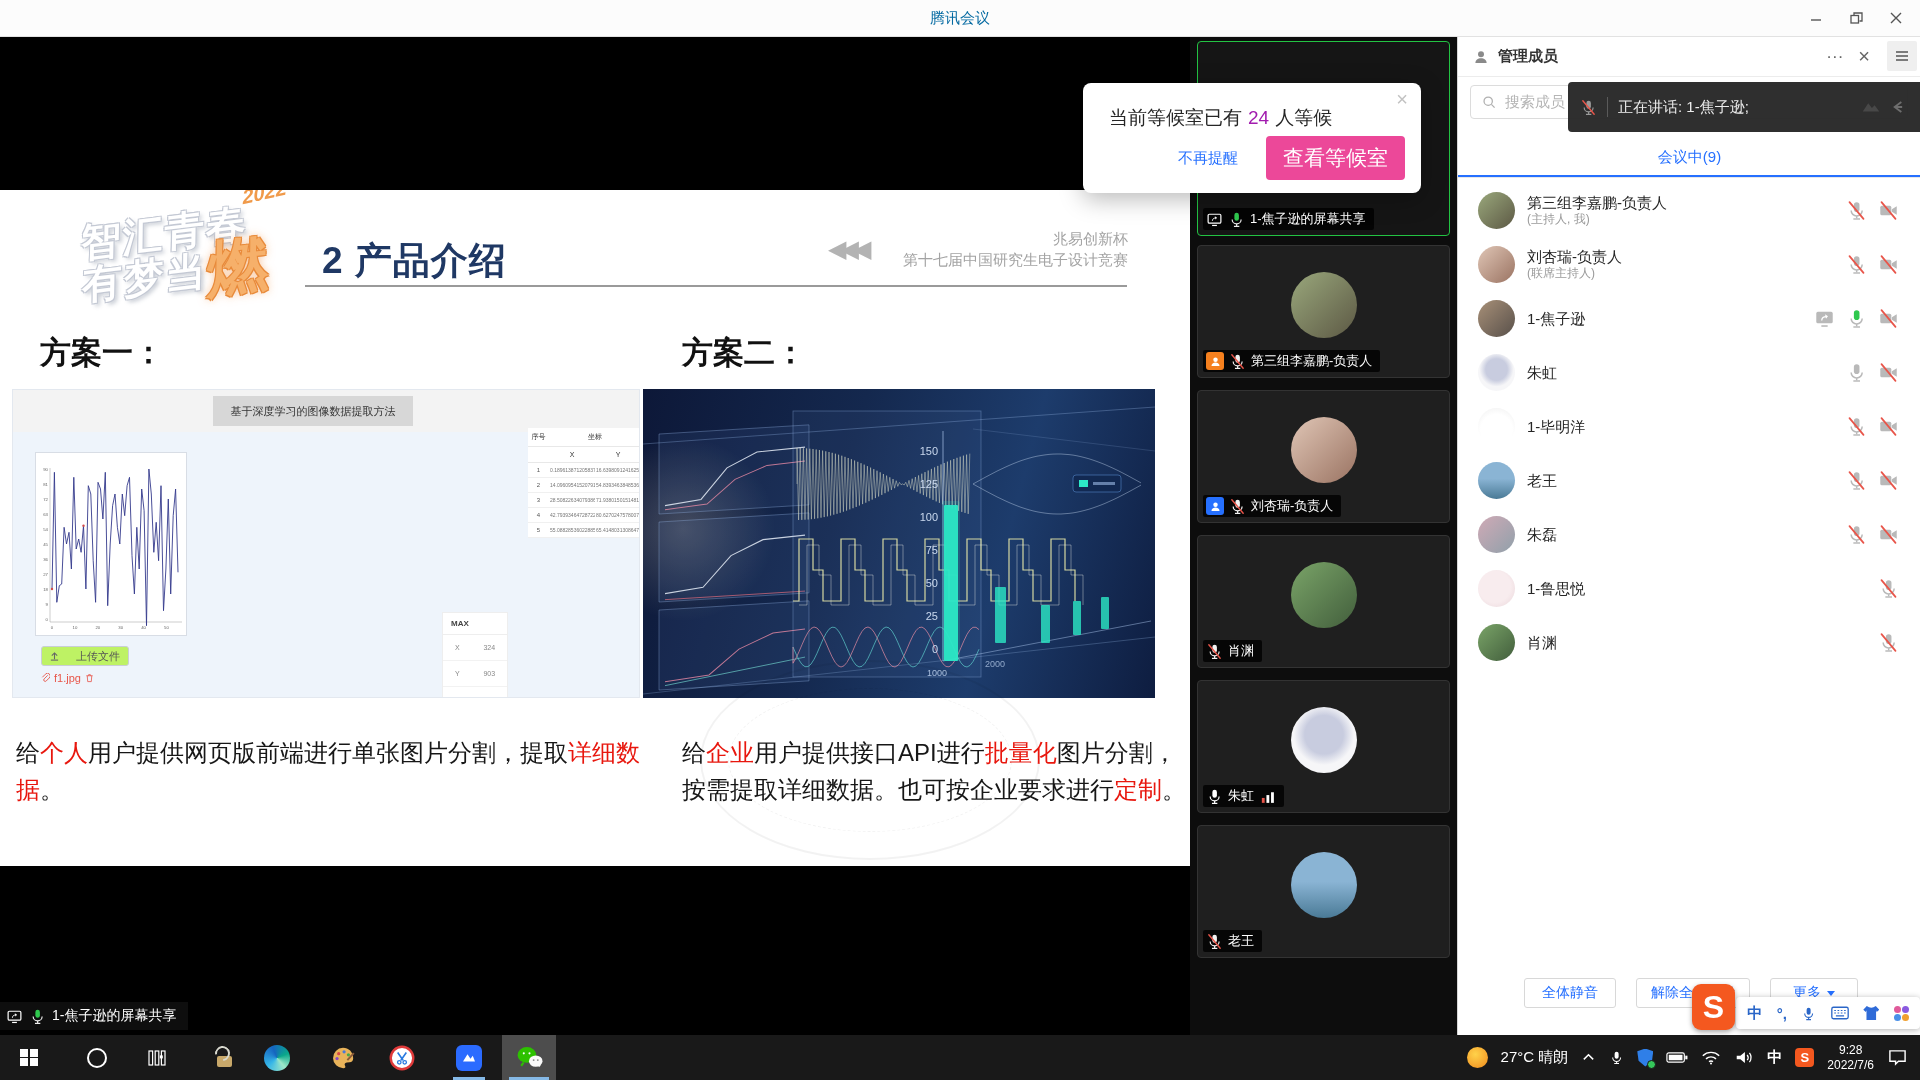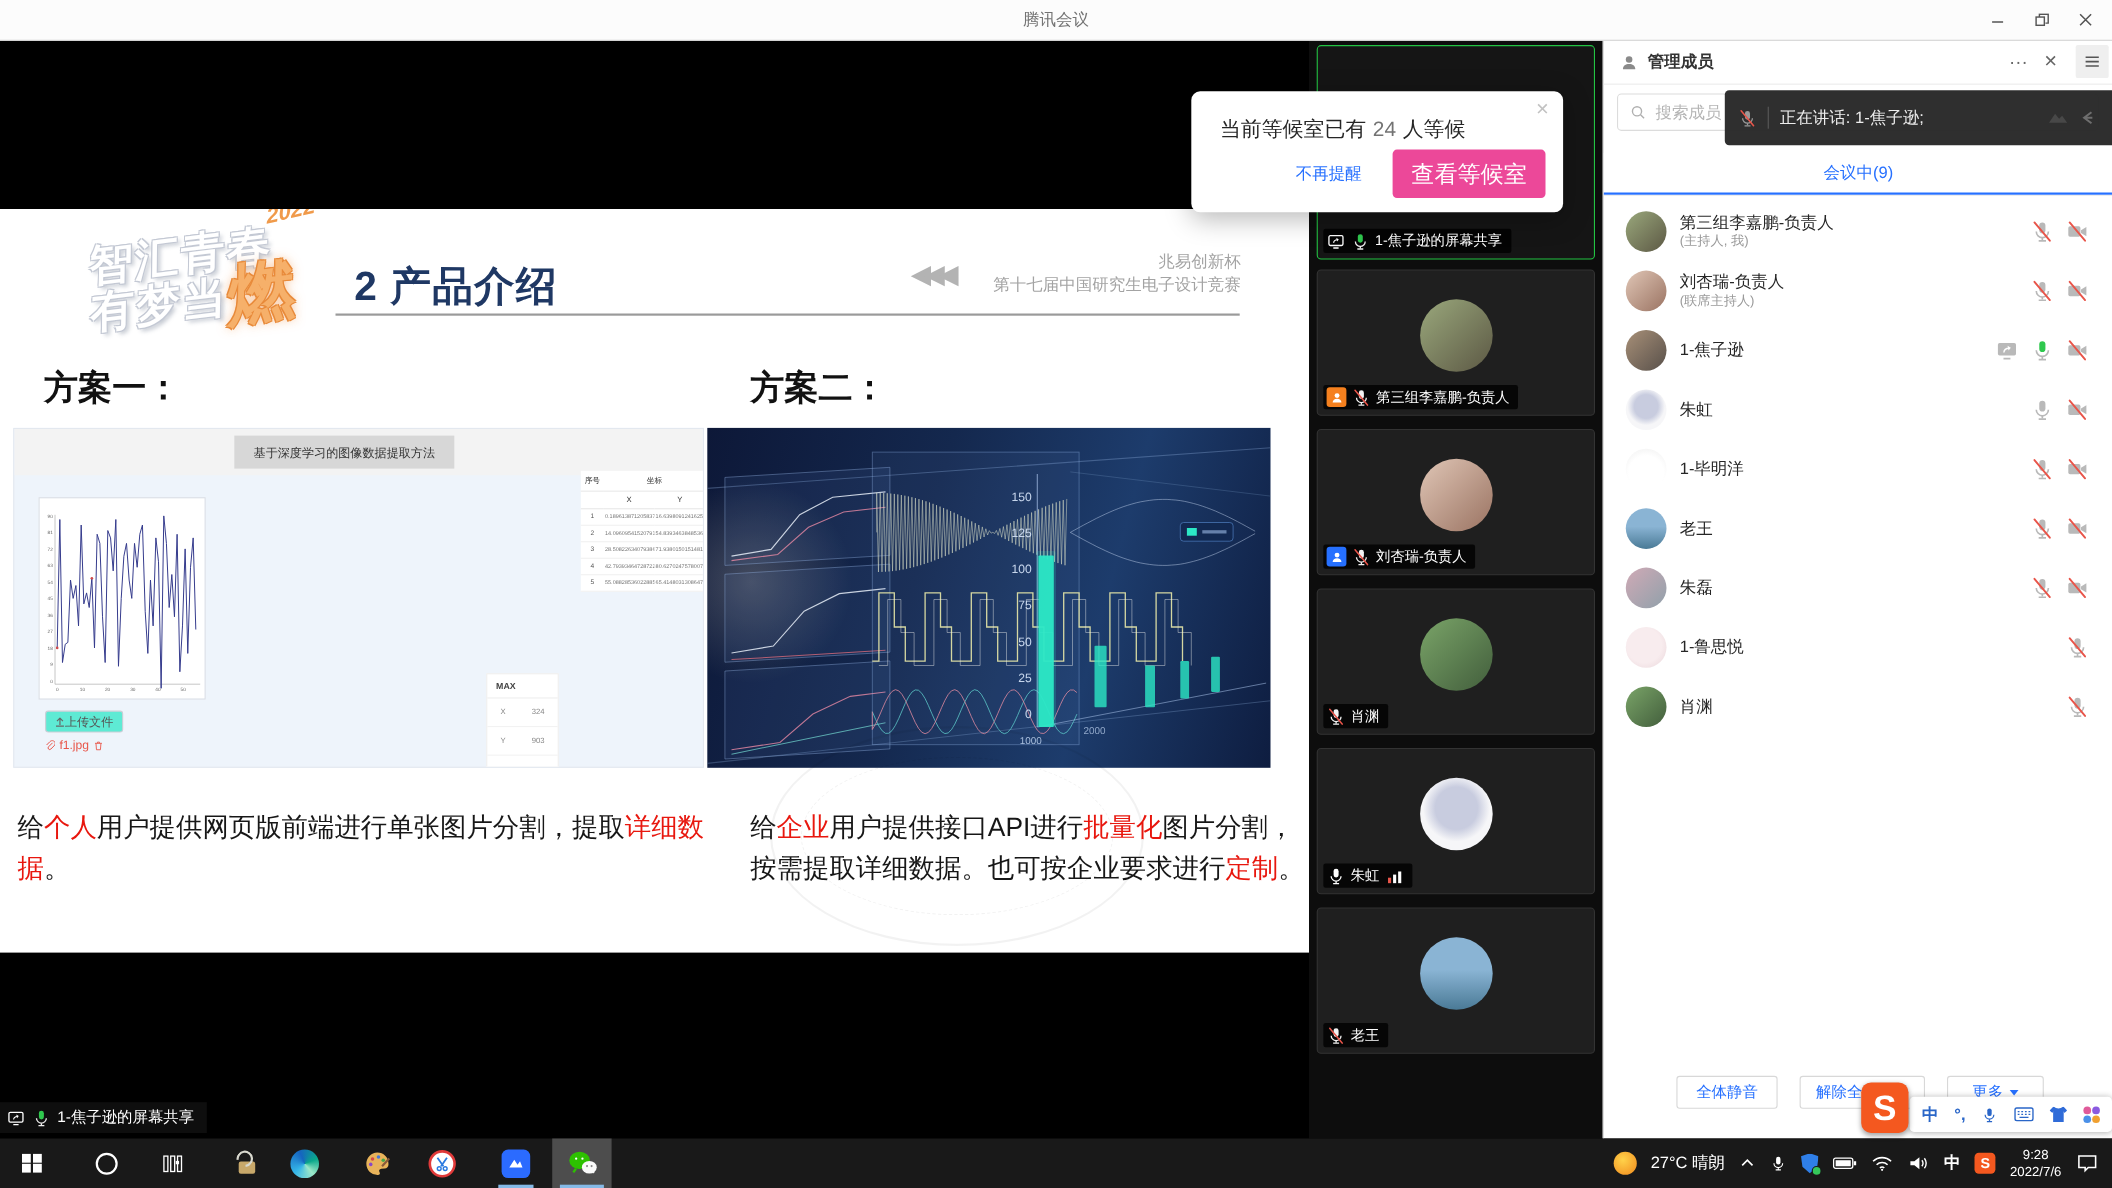--- a/index.html
+++ b/index.html
@@ -2,21 +2,21 @@
 <html><head>
 <meta charset="utf-8">
 <style>
   *{margin:0;padding:0;box-sizing:border-box}
   html,body{width:1920px;height:1080px;overflow:hidden}
   body{position:relative;background:#000;font-family:"Liberation Sans","DejaVu Sans",sans-serif;-webkit-font-smoothing:antialiased}
   svg{display:block}
 
   
   #titlebar{position:absolute;left:0;top:0;width:1920px;height:37px;background:#fcfcfc;border-bottom:1px solid #e2e2e2;z-index:80}
-  .tb-title{position:absolute;left:0;right:0;top:0;height:36px;display:flex;align-items:center;justify-content:center;font-size:15px;color:#737373}
+  .tb-title{position:absolute;left:0;right:0;top:0;height:36px;display:flex;align-items:center;justify-content:center;font-size:15px;color:#0369a1}
   .win-controls{position:absolute;right:4px;top:0;height:36px;display:flex;align-items:center}
   .wc{width:40px;height:36px;display:flex;align-items:center;justify-content:center}
 
   
   #share{position:absolute;left:0;top:37px;width:1190px;height:998px;background:#000;z-index:1}
   #slide{position:absolute;left:0;top:190px;width:1190px;height:676px;background:#fff;overflow:hidden;z-index:2}
   .slide-logo{position:absolute;left:14px;top:22px;width:300px;transform:rotate(-7deg) skewX(-8deg);text-align:center}
   .logo-l1,.logo-l2{font-weight:800;font-size:40px;line-height:42px;color:#fff;letter-spacing:2px;
     text-shadow:-1px -1px 0 #c4c9d4,1px -1px 0 #c4c9d4,-1px 1px 0 #c4c9d4,1px 1px 0 #c4c9d4,3px 3px 4px rgba(120,130,150,.45)}
   .logo-l2{margin-left:26px}
@@ -35,21 +35,21 @@
   .plan-p .red{color:#e8170e}
   .wm{position:absolute;left:700px;top:470px;width:340px;height:200px;border:2px solid rgba(0,0,0,.05);border-radius:50%;z-index:0}
   .wm::before{content:"";position:absolute;inset:26px;border:1px dashed rgba(0,0,0,.05);border-radius:50%}
 
   
   .webapp{position:absolute;left:12px;top:199px;width:628px;height:309px;background:#eef4fb;border:1px solid #e3e8ef;overflow:hidden}
   .wa-top{position:absolute;left:0;top:0;width:628px;height:42px;background:#f3f3f3}
   .wa-tab{position:absolute;left:200px;top:6px;width:200px;height:30px;background:#d7d7d7;color:#333;font-size:11px;display:flex;align-items:center;justify-content:center}
   .wa-chartbox{position:absolute;left:22px;top:62px;width:152px;height:184px;background:#fff;border:1px solid #d8dde5}
   .wa-chartbox svg{width:150px;height:182px}
-  .wa-upload{position:absolute;left:28px;top:256px;height:20px;padding:0 8px;background:#5eead4;border:1px solid #c9ced6;border-radius:3px;display:inline-flex;align-items:center;gap:0;font-size:11px;color:#555}
+  .wa-upload{position:absolute;left:28px;top:256px;height:20px;padding:0 8px;background:#bef264;border:1px solid #c9ced6;border-radius:3px;display:inline-flex;align-items:center;gap:17px;font-size:11px;color:#555}
   .wa-file{position:absolute;left:28px;top:282px;display:inline-flex;align-items:center;gap:4px;font-size:11px;color:#e8564a}
   .wa-table{position:absolute;left:515px;top:38px;width:113px;background:#fff;display:grid;grid-template-columns:21px 46px 46px;font-size:6px;color:#555}
   .wa-cell{padding:4px 1px;border-bottom:1px solid #f0f0f0;overflow:hidden;white-space:nowrap;text-align:center}
   .wa-h{font-size:7px;color:#333;border-bottom:1px solid #e8e8e8}
   .span2{grid-column:2/4}
   .num{font-size:5px;color:#777}
   .wa-max{position:absolute;left:429px;top:222px;width:66px;height:86px;background:#fff;border:1px solid #eee;font-size:8px;color:#444}
   .wa-max-h{height:22px;display:flex;align-items:center;padding-left:8px;font-weight:700;border-bottom:1px solid #eee}
   .wa-max-row{height:26px;display:flex;align-items:center;justify-content:space-around;border-bottom:1px solid #f2f2f2;color:#888;font-size:7px}
 
@@ -112,21 +112,21 @@
 
   
   #toast{position:absolute;left:1568px;top:82px;width:352px;height:50px;background:rgba(38,38,38,.96);border-radius:4px 0 0 4px;display:flex;align-items:center;gap:10px;padding:0 12px;z-index:45;color:#ededed;font-size:15px}
   .toast-div{width:1px;height:20px;background:#5a5a5a}
   .toast-right{margin-left:auto;display:flex;gap:6px;align-items:center}
 
   
   #popup{position:absolute;left:1083px;top:83px;width:338px;height:110px;background:#fff;border-radius:8px;box-shadow:0 6px 24px rgba(0,0,0,.28);z-index:60}
   .pp-close{position:absolute;right:13px;top:5px;font-size:20px;color:#c2c2c2}
   .pp-text{position:absolute;left:26px;top:22px;font-size:19px;color:#262626;white-space:nowrap}
-  .pp-count{color:#737373;margin:0 6px}
+  .pp-count{color:#a21caf;margin:0 6px}
   .pp-actions{position:absolute;right:16px;bottom:13px;display:flex;align-items:center;gap:28px}
   .pp-dismiss{color:#2670ff;font-size:15px}
   .pp-view{background:#ec4899;color:#fff;font-size:21px;padding:8px 17px;border-radius:4px}
 
   
   #sgbar{position:absolute;left:1736px;top:997px;width:184px;height:32px;background:#fff;border-radius:4px;box-shadow:0 1px 6px rgba(0,0,0,.3);z-index:72;display:flex;align-items:center;justify-content:space-around;padding:0 4px}
   .sg-it{color:#2a66c8;font-size:15px;font-weight:700;display:inline-flex;align-items:center}
   #sglogo{position:absolute;left:1692px;top:984px;width:43px;height:46px;background:#f4581f;border-radius:9px;color:#fff;font-size:32px;font-weight:800;display:flex;align-items:center;justify-content:center;z-index:73;box-shadow:0 2px 5px rgba(0,0,0,.35)}
   .sg-grid{display:grid;grid-template-columns:7px 7px;grid-template-rows:7px 7px;gap:1px}
   .sg-grid span{border-radius:50%}

